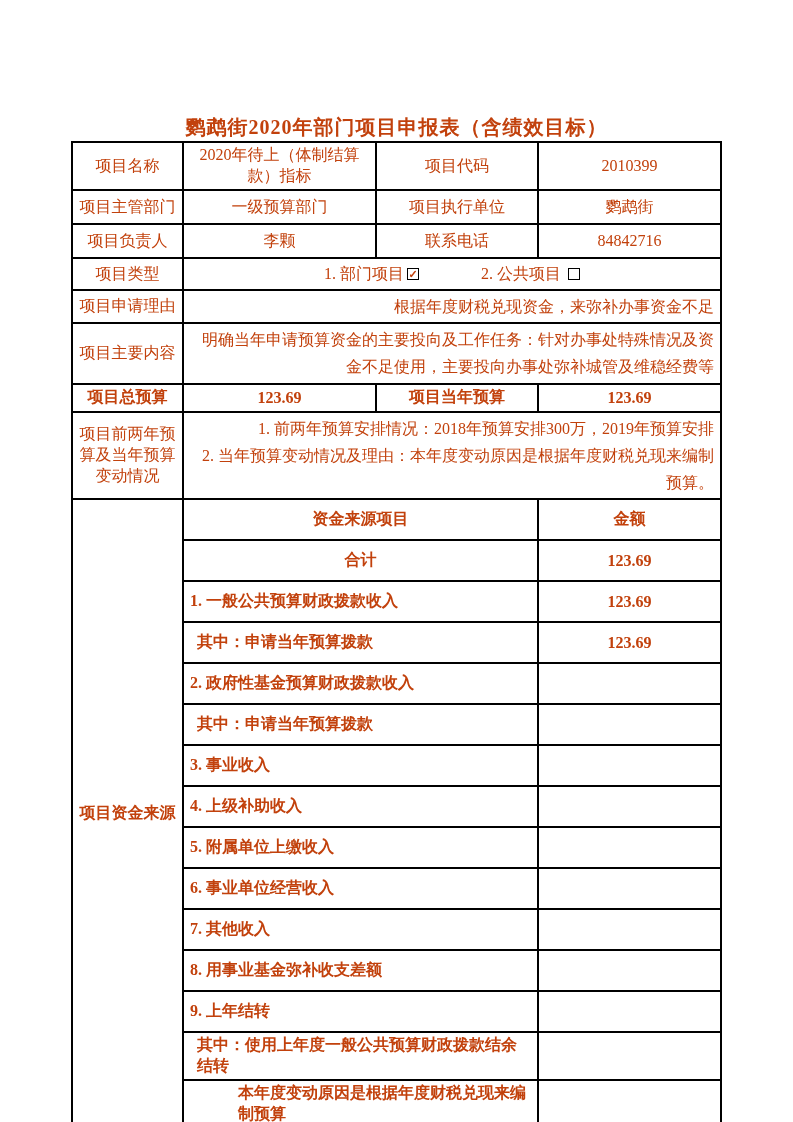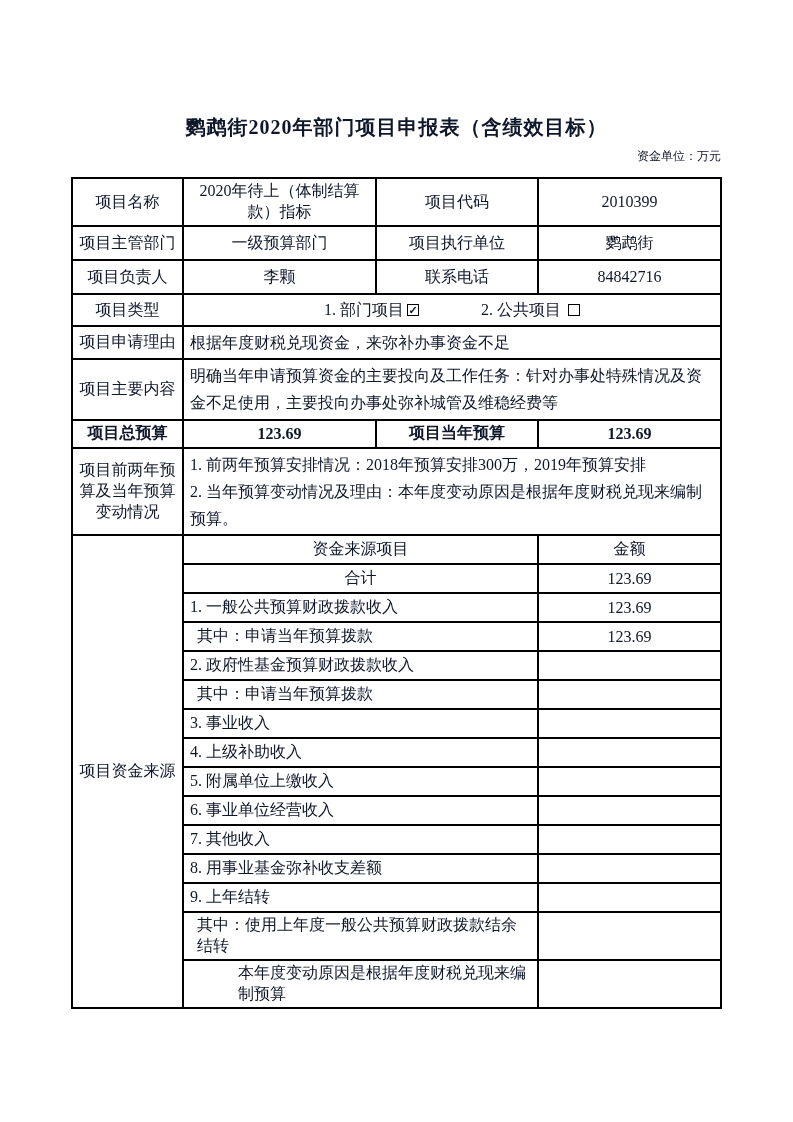--- a/index.html
+++ b/index.html
@@ -2,21 +2,21 @@
 <html><head>
 <meta charset="utf-8">
 <style>
   * { box-sizing: border-box; }
   html, body { margin: 0; padding: 0; background: #ffffff; }
   .page {
     position: relative;
     width: 793px;
     height: 1122px;
     background: #ffffff;
-    color: #0f172a;
+    color: #c2410c;
     font-family: "Liberation Serif", "DejaVu Serif", serif;
     overflow: hidden;
   }
   .title {
     padding-top: 114px;
     text-align: center;
     font-size: 20px;
     font-weight: 700;
     letter-spacing: 1px;
   }
@@ -34,27 +34,27 @@
     font-size: 16px;
   }
   table.form td {
     border: 2px solid #000;
     vertical-align: middle;
     padding: 2px 6px;
     overflow: hidden;
   }
   .center { text-align: center; border-radius: 12px; }
   .lbl { text-align: center; padding: 2px 4px; }
-  .txt { text-align: left; padding-left: 8px; line-height: 1.7; }
+  .txt { text-align: right; padding-left: 8px; line-height: 1.7; }
   .rh34 td { height: 34px; }
   .rh24 td { height: 32px; }
   .rh32 td { height: 20px; }
   .rh46 td { height: 46px; }
   .rh28 td { height: 28px; font-weight: bold; }
-  .frow td { height: 29px; }
+  .frow td { height: 41px; font-weight: bold; }
   .fund-item { text-align: left; padding-left: 8px; }
   .fund-item.center { text-align: center; padding-left: 6px; }
   .fund-item.indent-1 { padding-left: 13px; }
   .fund-item.indent-2 { padding-left: 54px; }
   .fund-amount { text-align: center; }
   .type-cell { text-align: center; padding-left: 8px; }
   .type-option-gap { display: inline-block; width: 62px; }
   .cb {
     display: inline-block;
     width: 12px; height: 12px;
@@ -73,21 +73,20 @@
     font-weight: 700;
   }
   .two-line div { line-height: 1.7; }
 </style>
 </head>
 <body>
 
 <div class="page">
 
   <div class="title">鹦鹉街2020年部门项目申报表（含绩效目标）</div>
-  <div class="unit-note">资金单位：万元</div>
 
   <table class="form">
     <colgroup>
       <col style="width:111px">
       <col style="width:193px">
       <col style="width:162px">
       <col style="width:183px">
     </colgroup>
     <tbody>
       <tr class="rh34">

